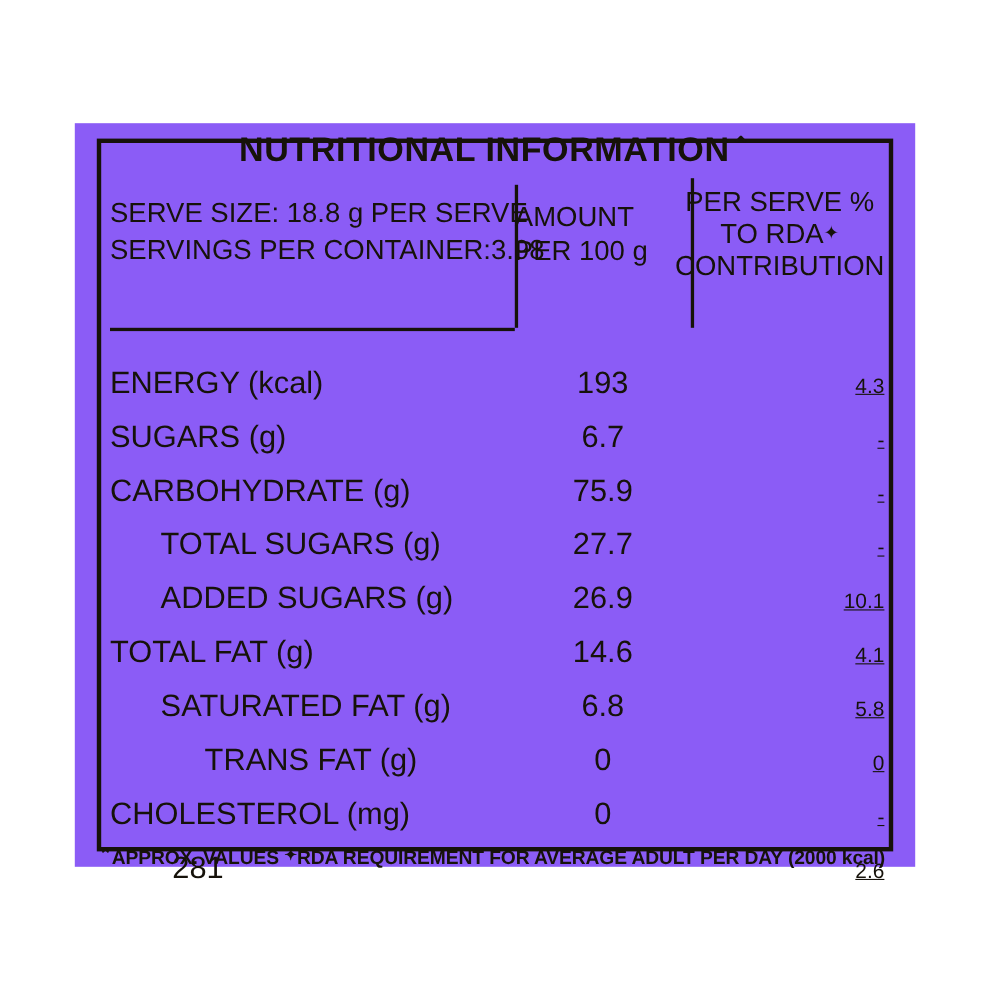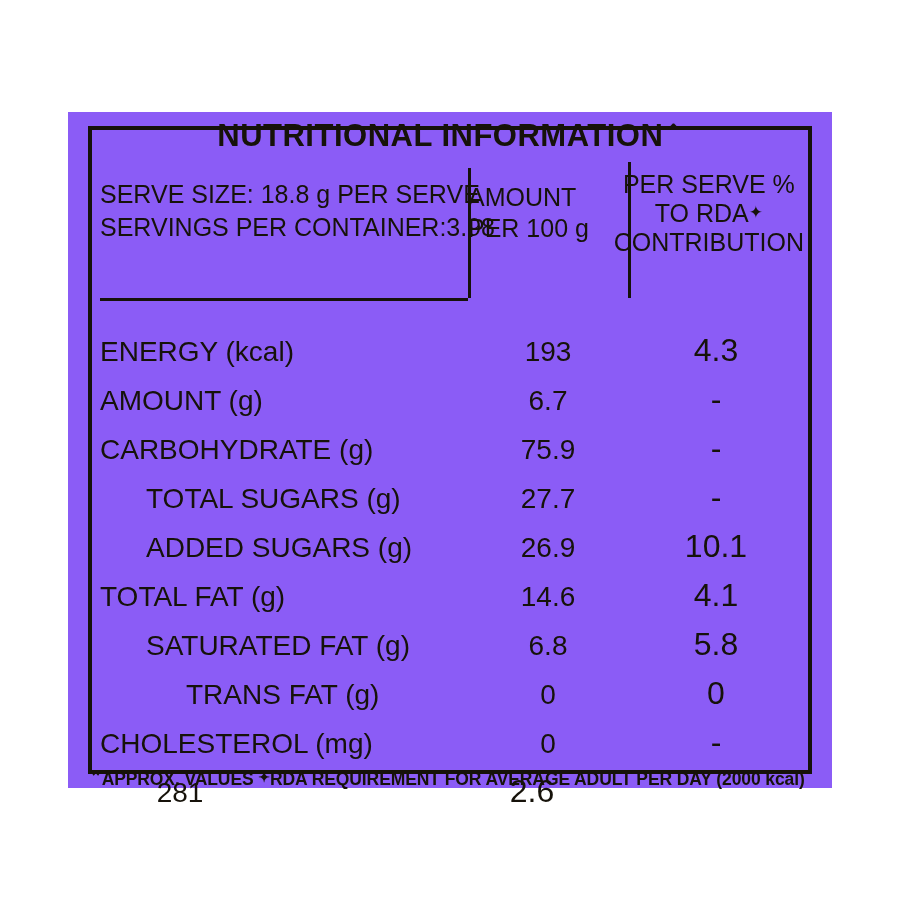--- a/index.html
+++ b/index.html
@@ -136,23 +136,24 @@
     box-sizing: border-box;
   }
   .cell-amount {
     width: 160px;
     text-align: center;
     font-size: 28px;
     color: #16120a;
   }
   .cell-rda {
     flex: 1;
-    text-align: center;
-    font-size: 32px;
-    color: #16120a;
+    text-align: right;
+    font-size: 19px;
+    color: #16120a;
+    text-decoration: underline;
   }
 
   .footnote {
     position: absolute;
     left: 22px;
     right: 34px;
     bottom: -2px;
     font-size: 17.5px;
     font-weight: bold;
     color: #16120a;
@@ -196,21 +197,21 @@
   <div class="vline" style="left: 560px; top: 50px; height: 136px;"></div>
   <div class="hline" style="left: 32px; top: 186px; width: 368px;"></div>
 
   <div class="rows">
     <div class="row">
       <div class="cell-label">ENERGY (kcal)</div>
       <div class="cell-amount">193</div>
       <div class="cell-rda">4.3</div>
     </div>
     <div class="row">
-      <div class="cell-label">AMOUNT (g)</div>
+      <div class="cell-label">SUGARS (g)</div>
       <div class="cell-amount">6.7</div>
       <div class="cell-rda">-</div>
     </div>
     <div class="row">
       <div class="cell-label">CARBOHYDRATE (g)</div>
       <div class="cell-amount">75.9</div>
       <div class="cell-rda">-</div>
     </div>
     <div class="row">
       <div class="cell-label indent">TOTAL SUGARS (g)</div>

